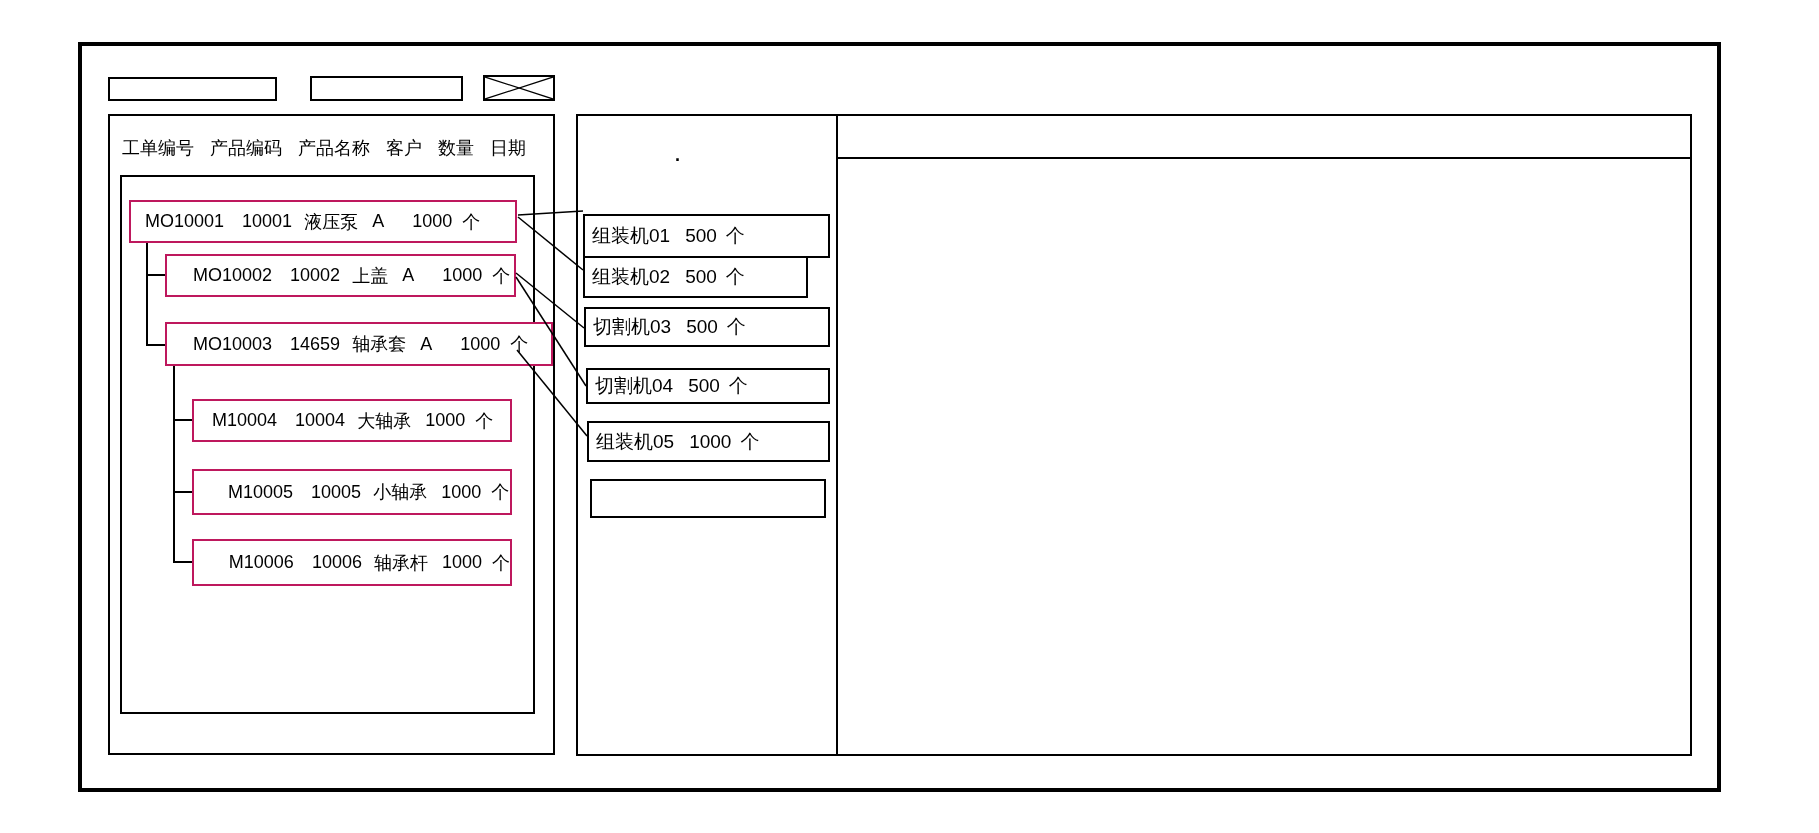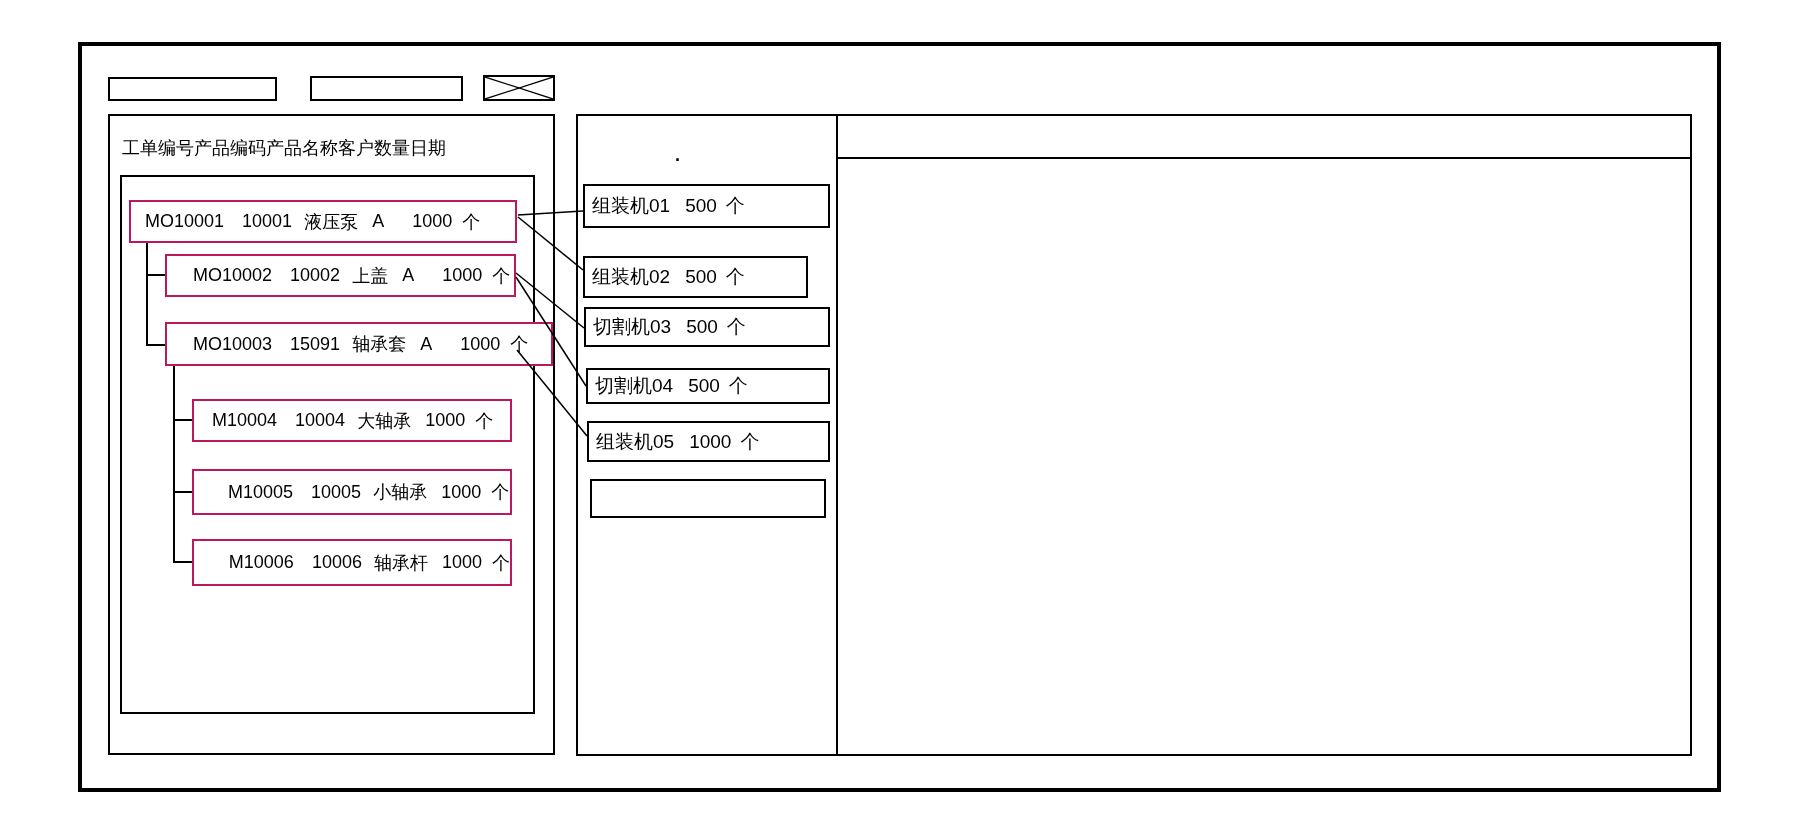--- a/index.html
+++ b/index.html
@@ -27,21 +27,21 @@
   #xbox svg{display:block;width:100%;height:100%;}
   
   #left-panel{left:108px;top:114px;width:447px;height:641px;border:2px solid #000;}
   #tree-container{left:120px;top:175px;width:415px;height:539px;border:2px solid #000;}
   #middle-panel{left:576px;top:114px;width:262px;height:642px;border:2px solid #000;}
   #right-panel{left:836px;top:114px;width:856px;height:642px;border:2px solid #000;}
   #right-divider{left:0;top:41px;width:100%;height:2px;background:#000;}
   
   #col-headers{
     left:122px;top:136px;height:24px;
-    display:flex;align-items:center;
+    display:flex;gap:16px;align-items:center;
     font-size:18px;white-space:nowrap;
   }
   
   .order-box{
     border:2px solid #be185d;background:#fff;
     display:flex;align-items:center;
     font-size:18px;white-space:nowrap;overflow:hidden;
   }
   .order-box .seg{display:inline-block;}
   .seg:empty{display:none;}
@@ -58,21 +58,21 @@
   #ob6{left:192px;top:539px;width:320px;height:47px;padding-left:18px;justify-content:flex-end;}
   
   .machine-box{
     border:2px solid #000;background:#fff;
     display:flex;align-items:center;
     font-size:19px;white-space:nowrap;overflow:hidden;
     padding-left:7px;
   }
   .machine-box .seg-mname{margin-right:15px;}
   .machine-box .seg-mqty{margin-right:9px;}
-  #mb1{left:583px;top:184px;width:247px;height:44px;}
+  #mb1{left:583px;top:214px;width:247px;height:44px;}
   #mb2{left:583px;top:256px;width:225px;height:42px;}
   #mb3{left:584px;top:307px;width:246px;height:40px;}
   #mb4{left:586px;top:368px;width:244px;height:36px;}
   #mb5{left:587px;top:421px;width:243px;height:41px;}
   #mb6{left:590px;top:479px;width:236px;height:39px;}
   
   #stray-dot{
     left:675px;top:148px;width:8px;height:14px;
     font-size:18px;font-weight:bold;line-height:14px;
   }
@@ -119,21 +119,21 @@
   <div id="ob2" class="abs order-box">
     <span class="seg seg-id">MO10002</span>
     <span class="seg seg-code">10002</span>
     <span class="seg seg-name">上盖</span>
     <span class="seg seg-cust">A</span>
     <span class="seg seg-qty">1000</span>
     <span class="seg seg-unit">个</span>
   </div>
   <div id="ob3" class="abs order-box">
     <span class="seg seg-id">MO10003</span>
-    <span class="seg seg-code">15091</span>
+    <span class="seg seg-code">14659</span>
     <span class="seg seg-name">轴承套</span>
     <span class="seg seg-cust">A</span>
     <span class="seg seg-qty">1000</span>
     <span class="seg seg-unit">个</span>
   </div>
   <div id="ob4" class="abs order-box">
     <span class="seg seg-id">M10004</span>
     <span class="seg seg-code">10004</span>
     <span class="seg seg-name">大轴承</span>
 

